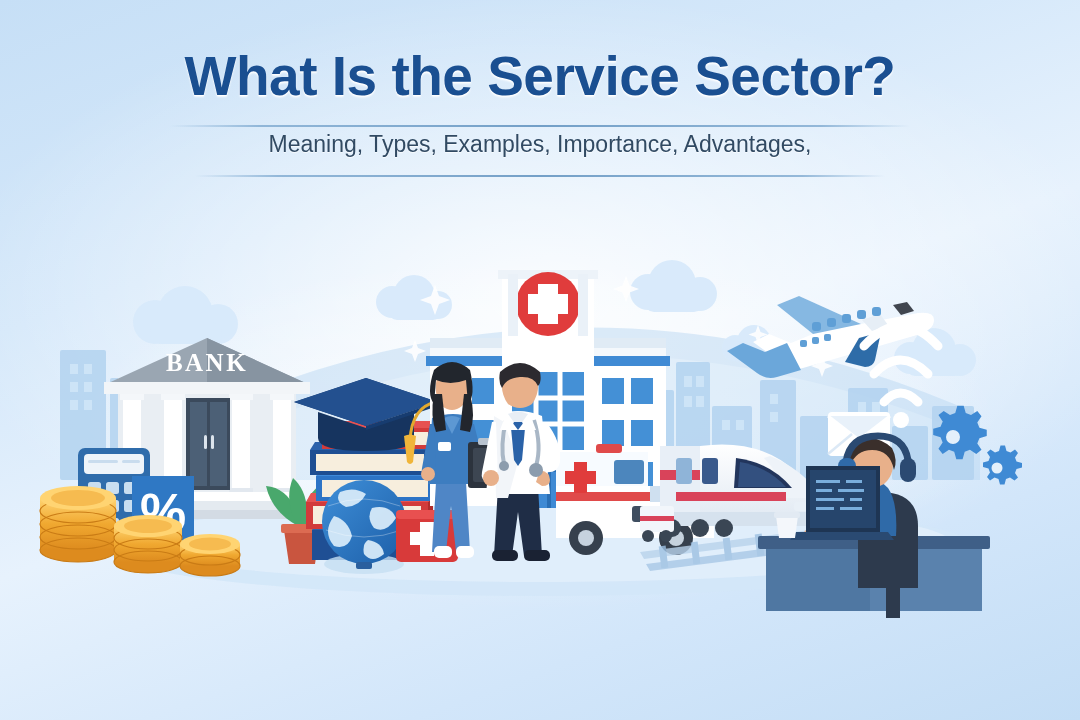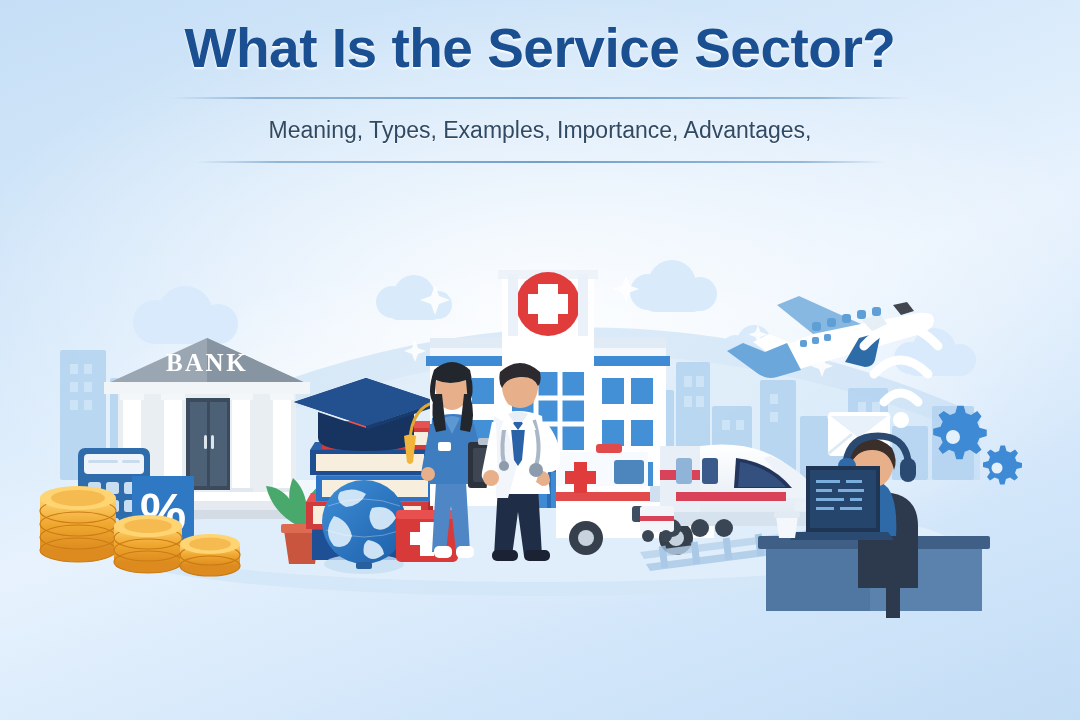--- a/index.html
+++ b/index.html
@@ -21,21 +21,22 @@
 
   
   .header {
     position: absolute;
     left: 0; top: 0;
     width: 1080px;
     text-align: center;
     z-index: 40;
   }
   .title {
-    margin: 16px;
+    margin: 0;
+    padding-top: 44px;
     font-size: 55px;
     font-weight: bold;
     letter-spacing: -0.5px;
     color: #1a4f91;
     text-shadow: 0 2px 2px rgba(255,255,255,0.85), 0 1px 0 rgba(255,255,255,0.9);
     white-space: nowrap;
   }
   .rule {
     height: 2px;
     margin: 17px auto 0;
@@ -43,21 +44,21 @@
         rgba(140,180,215,0) 0%,
         rgba(120,165,205,0.75) 12%,
         rgba(95,145,190,0.85) 50%,
         rgba(120,165,205,0.75) 88%,
         rgba(140,180,215,0) 100%);
   }
   .rule.top { width: 740px; }
   .rule.bottom { width: 690px; margin-top: 14px; }
   .subtitle {
     margin: 0;
-    padding-top: 14px;
+    padding-top: 0;
     font-size: 23px;
     line-height: 34px;
     color: #314a63;
     text-shadow: 0 1px 1px rgba(255,255,255,0.8);
   }
   .subtitle .l2 { display: block; }
 
   
   .scene {
     position: absolute;

